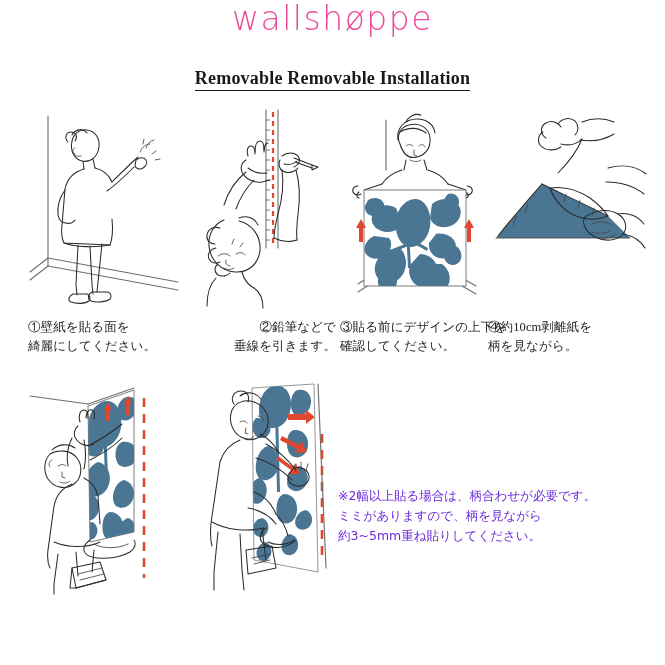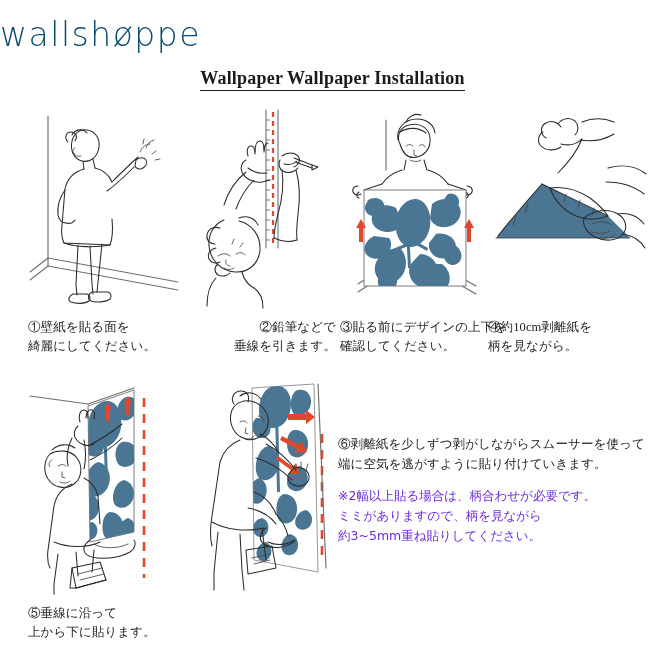--- a/index.html
+++ b/index.html
@@ -5,23 +5,23 @@
   html,body{margin:0;padding:0;background:#ffffff;}
   body{
     width:665px;height:665px;position:relative;overflow:hidden;
     font-family:"Liberation Sans","DejaVu Sans",sans-serif;
     color:#231f20;
   }
   .sheet{position:absolute;inset:0;background:#fff;}
 
   
   .logo{
-    position:absolute;left:0;right:0;top:18px;
+    position:absolute;left:0;right:0;top:2px;text-align:center;
     font-family:"DejaVu Sans",sans-serif;
-    font-size:33px;font-weight:300;letter-spacing:1.5px;color:#0c4a6e;
+    font-size:33px;font-weight:300;letter-spacing:1.5px;color:#ec4899;
     line-height:1;
   }
   .title{
     position:absolute;left:0;right:0;top:68px;text-align:center;
     font-family:"Liberation Serif","DejaVu Serif",serif;
     font-size:18px;font-weight:bold;color:#1a1a1a;letter-spacing:.2px;
   }
   .title span{border-bottom:1.6px solid #1a1a1a;padding-bottom:2px;}
 
   
@@ -47,21 +47,21 @@
   .red{fill:#e0472c;}
   .redln{stroke:#e0472c;fill:none;stroke-width:2.6;stroke-linecap:butt;}
   .tick{stroke:#5c5c5c;stroke-width:.8;}
 </style>
 </head>
 <body>
 
 <div class="sheet">
 
   <div class="logo">wallshøppe</div>
-  <div class="title"><span>Wallpaper Wallpaper Installation</span></div>
+  <div class="title"><span>Removable Removable Installation</span></div>
 
   <div class="panel" style="left:28px;top:108px;width:160px;height:200px;">
     <svg class="art" width="160" height="200" viewBox="0 0 160 200">
 
       <path class="wall" d="M20 8 L20 158"></path>
       <path class="wall" d="M20 158 L2 172"></path>
       <path class="wall" d="M20 150 L2 164"></path>
       <path class="wall" d="M20 158 L150 182"></path>
       <path class="wall" d="M20 150 L150 174"></path>
 
@@ -332,22 +332,20 @@
       <path class="ln" d="M30 172 l-4 30 l0 10"></path>
       <path class="ln" d="M48 170 l2 24"></path>
       <path class="ln" d="M66 168 l-2 22"></path>
 
       <path class="ln" d="M44 186 l28 -6 l6 18 l-30 8z"></path>
       <path class="ln" d="M44 186 l-2 20 l6 0"></path>
       <path class="ln" d="M48 206 l30 -8"></path>
       <path class="ln-t" d="M50 192 l24 -6"></path>
       <path class="ln-t" d="M52 198 l24 -6"></path>
     </svg>
-    <div class="cap" style="left:0;top:222px;width:170px;">⑤垂線に沿って
-上から下に貼ります。</div>
   </div>
 
   <div class="panel" style="left:196px;top:382px;width:150px;height:212px;">
     <svg class="art" width="150" height="212" viewBox="0 0 150 212">
 
       <clipPath id="sheet6">
           <path d="M56 6 L118 2 L122 190 L58 178 Z"></path>
         </clipPath>
       <path d="M56 6 L118 2 L122 190 L58 178 Z" fill="#fff" stroke="#8a8a8a" stroke-width=".9"></path>
       <g clip-path="url(#sheet6)" class="blue">
@@ -406,19 +404,17 @@
       <path class="ln" d="M22 150 l-4 40 l0 18"></path>
       <path class="ln" d="M44 152 l2 36 l2 20"></path>
       <path class="ln" d="M66 146 l4 32"></path>
 
       <path class="ln" d="M50 168 l26 -4 l4 22 l-28 6z"></path>
       <path class="ln-t" d="M56 176 l18 -4"></path>
       <path class="ln-t" d="M58 182 l16 -4"></path>
     </svg>
   </div>
 
-  <div class="cap big" style="left:338px;top:434px;width:320px;">⑥剥離紙を少しずつ剥がしながらスムーサーを使って
-端に空気を逃がすように貼り付けていきます。</div>
   <div class="note" style="left:338px;top:486px;width:320px;">※2幅以上貼る場合は、柄合わせが必要です。
 ミミがありますので、柄を見ながら
 約3~5mm重ね貼りしてください。</div>
 
 </div>
 
 </body></html>

